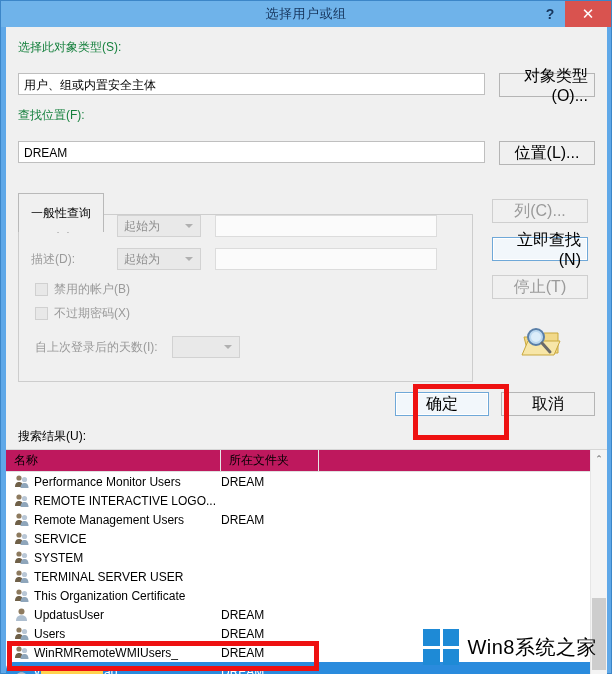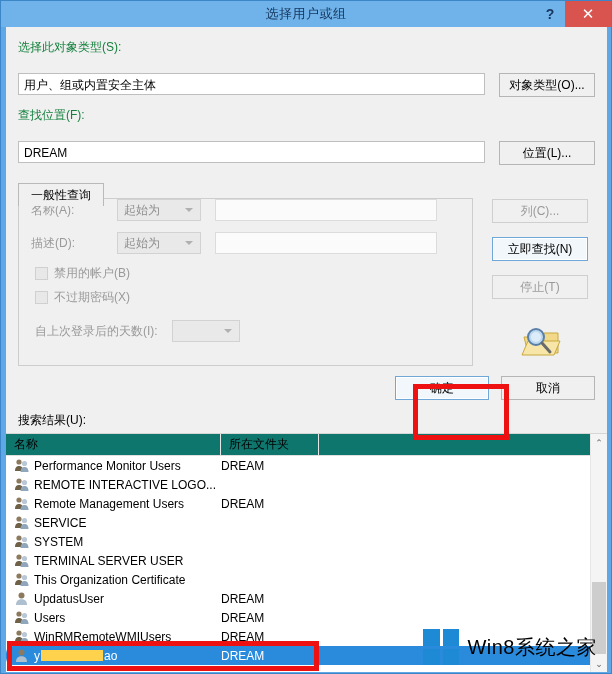--- a/index.html
+++ b/index.html
@@ -99,54 +99,55 @@
     line-height: 16px;
     overflow: hidden;
     white-space: nowrap;
   }
   .btn {
     min-width: 92px;
     height: 24px;
     background: #f0f0f0;
     border: 1px solid #b5b5b5;
     box-sizing: border-box;
-    font-size: 12px;
+    font-size: 16px;
     font-family: "Liberation Sans", "DejaVu Sans", sans-serif;
     color: #000;
     display: flex; align-items: center; justify-content: center;
     cursor: default;
     padding: 0 6px;
+    text-align: right;
   }
   .btn.side { margin-left: 14px; width: 96px; }
   .btn.disabled { color: #9a9a9a; border-color: #cfcfcf; background:#f0f0f0; }
   .btn.default {
     border: 1px solid #6fa8d8;
     background: #f2f7fb;
     box-shadow: inset 0 0 0 1px #ffffff;
   }
 
   
   .tab-wrap {
     position: relative;
     margin: 6px 0 0 0;
     padding: 0 12px;
     display: flex;
   }
   .tab-col { flex: 1; }
   .tabstrip { display: flex; }
   .tab {
     height: 22px;
-    padding: 0 12px;
+    padding: 8px 12px;
     background: #f0f0f0;
     border: 1px solid #b9b9b9;
     border-bottom: none;
     font-size: 12px;
     display: flex; align-items: center;
     position: relative;
-    top: 8px;
+    top: 18px;
     z-index: 2;
     cursor: default;
   }
   .tabpanel {
     border: 1px solid #cdcdcd;
     background: #f0f0f0;
     height: 168px;
     box-sizing: border-box;
     padding: 0 12px 0 12px;
     position: relative;
@@ -261,21 +262,21 @@
     margin: 0;
     background: #fff;
     border-top: 1px solid #d6d6d6;
     height: 239px;
     box-sizing: border-box;
     overflow: hidden;
   }
   .lv-head {
     display: flex;
     height: 21px;
-    background: #0f766e;
+    background: #be185d;
     border-bottom: 1px solid #e0e0e0;
     font-size: 12px;
     align-items: center;
   }
   .lv-head .col {
     height: 21px;
     display: flex; align-items: center;
     padding-left: 8px;
     box-sizing: border-box;
     border-right: 1px solid #e6e6e6;

